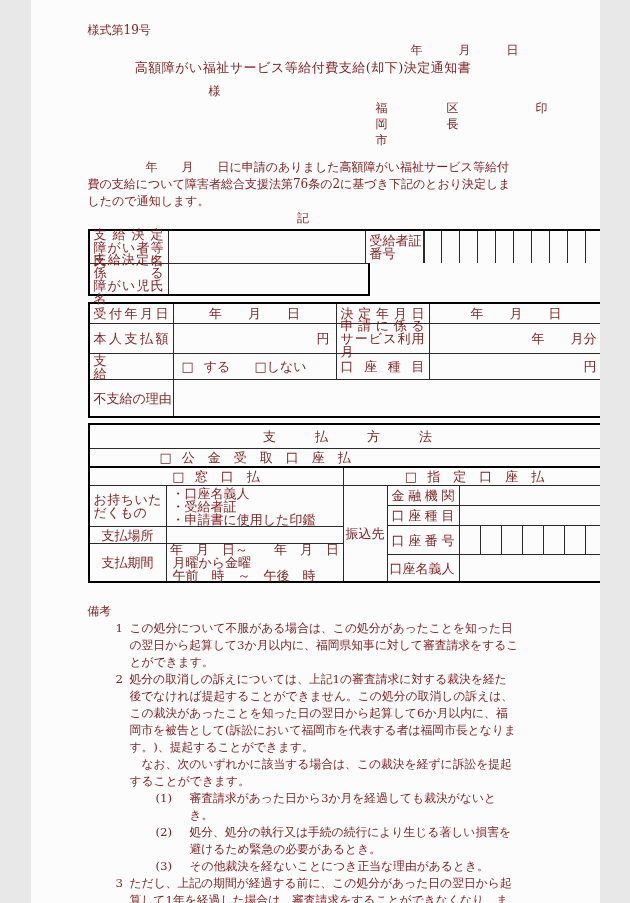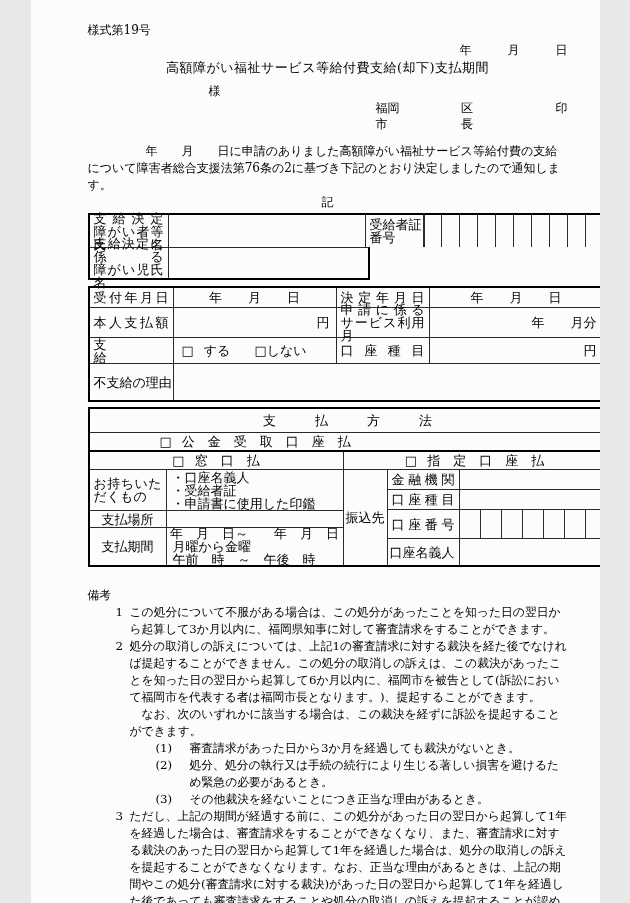--- a/index.html
+++ b/index.html
@@ -1,19 +1,19 @@
 <!DOCTYPE html>
 <html><head>
 <meta charset="utf-8">
 <style>
   html,body { margin:0; padding:0; background:#e8e8e8; }
   .sheet {
     position:relative; width:569px; height:903px; margin:0 auto;
-    background:#fcfcfc; color:#000000; box-sizing:border-box;
-    padding:22px 32px 0 57px; overflow:hidden;
+    background:#fcfcfc; color:#7f1d1d; box-sizing:border-box;
+    padding:22px 81px 0 57px; overflow:hidden;
     font-family:"DejaVu Serif","Liberation Serif",serif;
     font-size:12px; line-height:16px;
   }
   .line { white-space:pre; }
   .form-no { font-size:12px; }
   .date-line { text-align:right; margin-top:4px; }
   .title { text-align:center; margin-top:2px; font-size:13px; letter-spacing:.5px; }
   .addressee { margin-top:7px; padding-left:121px; }
   .issuer { margin-top:1px; padding-left:288px; display:flex; }
   .issuer .role { margin-left:59px; }
@@ -90,21 +90,21 @@
   .rsub .rtxt2 { flex:1; }
   .contact { margin-top:12px; }
 </style>
 </head>
 <body>
 
 <div class="sheet">
 
   <div class="line form-no">様式第19号</div>
   <div class="line date-line">年　　　月　　　日</div>
-  <div class="line title">高額障がい福祉サービス等給付費支給(却下)支払期間</div>
+  <div class="line title">高額障がい福祉サービス等給付費支給(却下)決定通知書</div>
   <div class="line addressee"><span>様</span></div>
   <div class="issuer">
     <span class="city">福岡市</span>
     <span class="role">区長</span>
     <span class="seal">印</span>
   </div>
   <p class="body-par">年　　月　　日に申請のありました高額障がい福祉サービス等給付費の支給について障害者総合支援法第76条の2に基づき下記のとおり決定しましたので通知します。</p>
   <div class="record">記</div>
 
   <div class="tbl t1">

